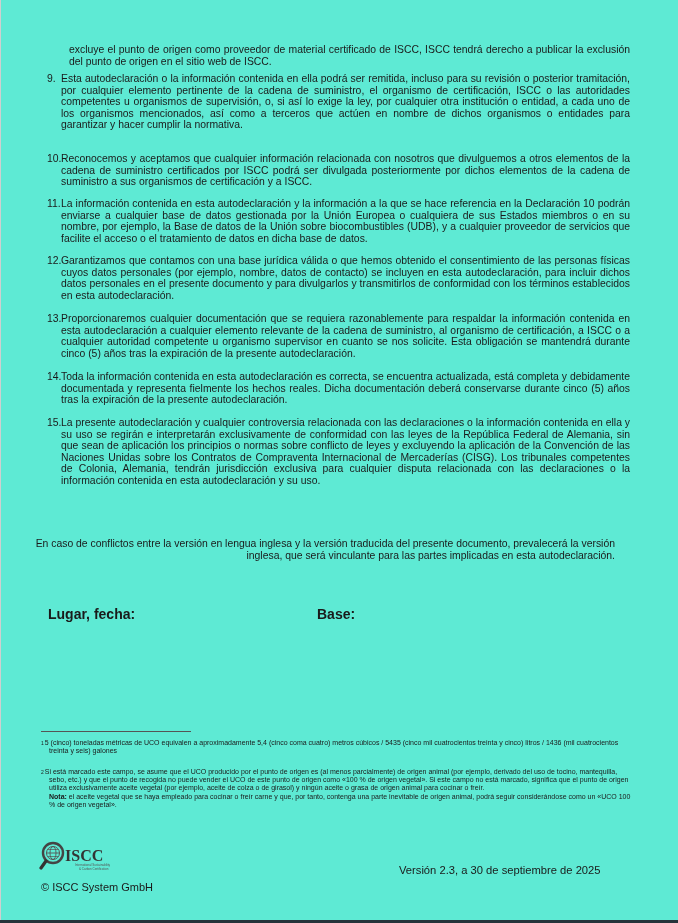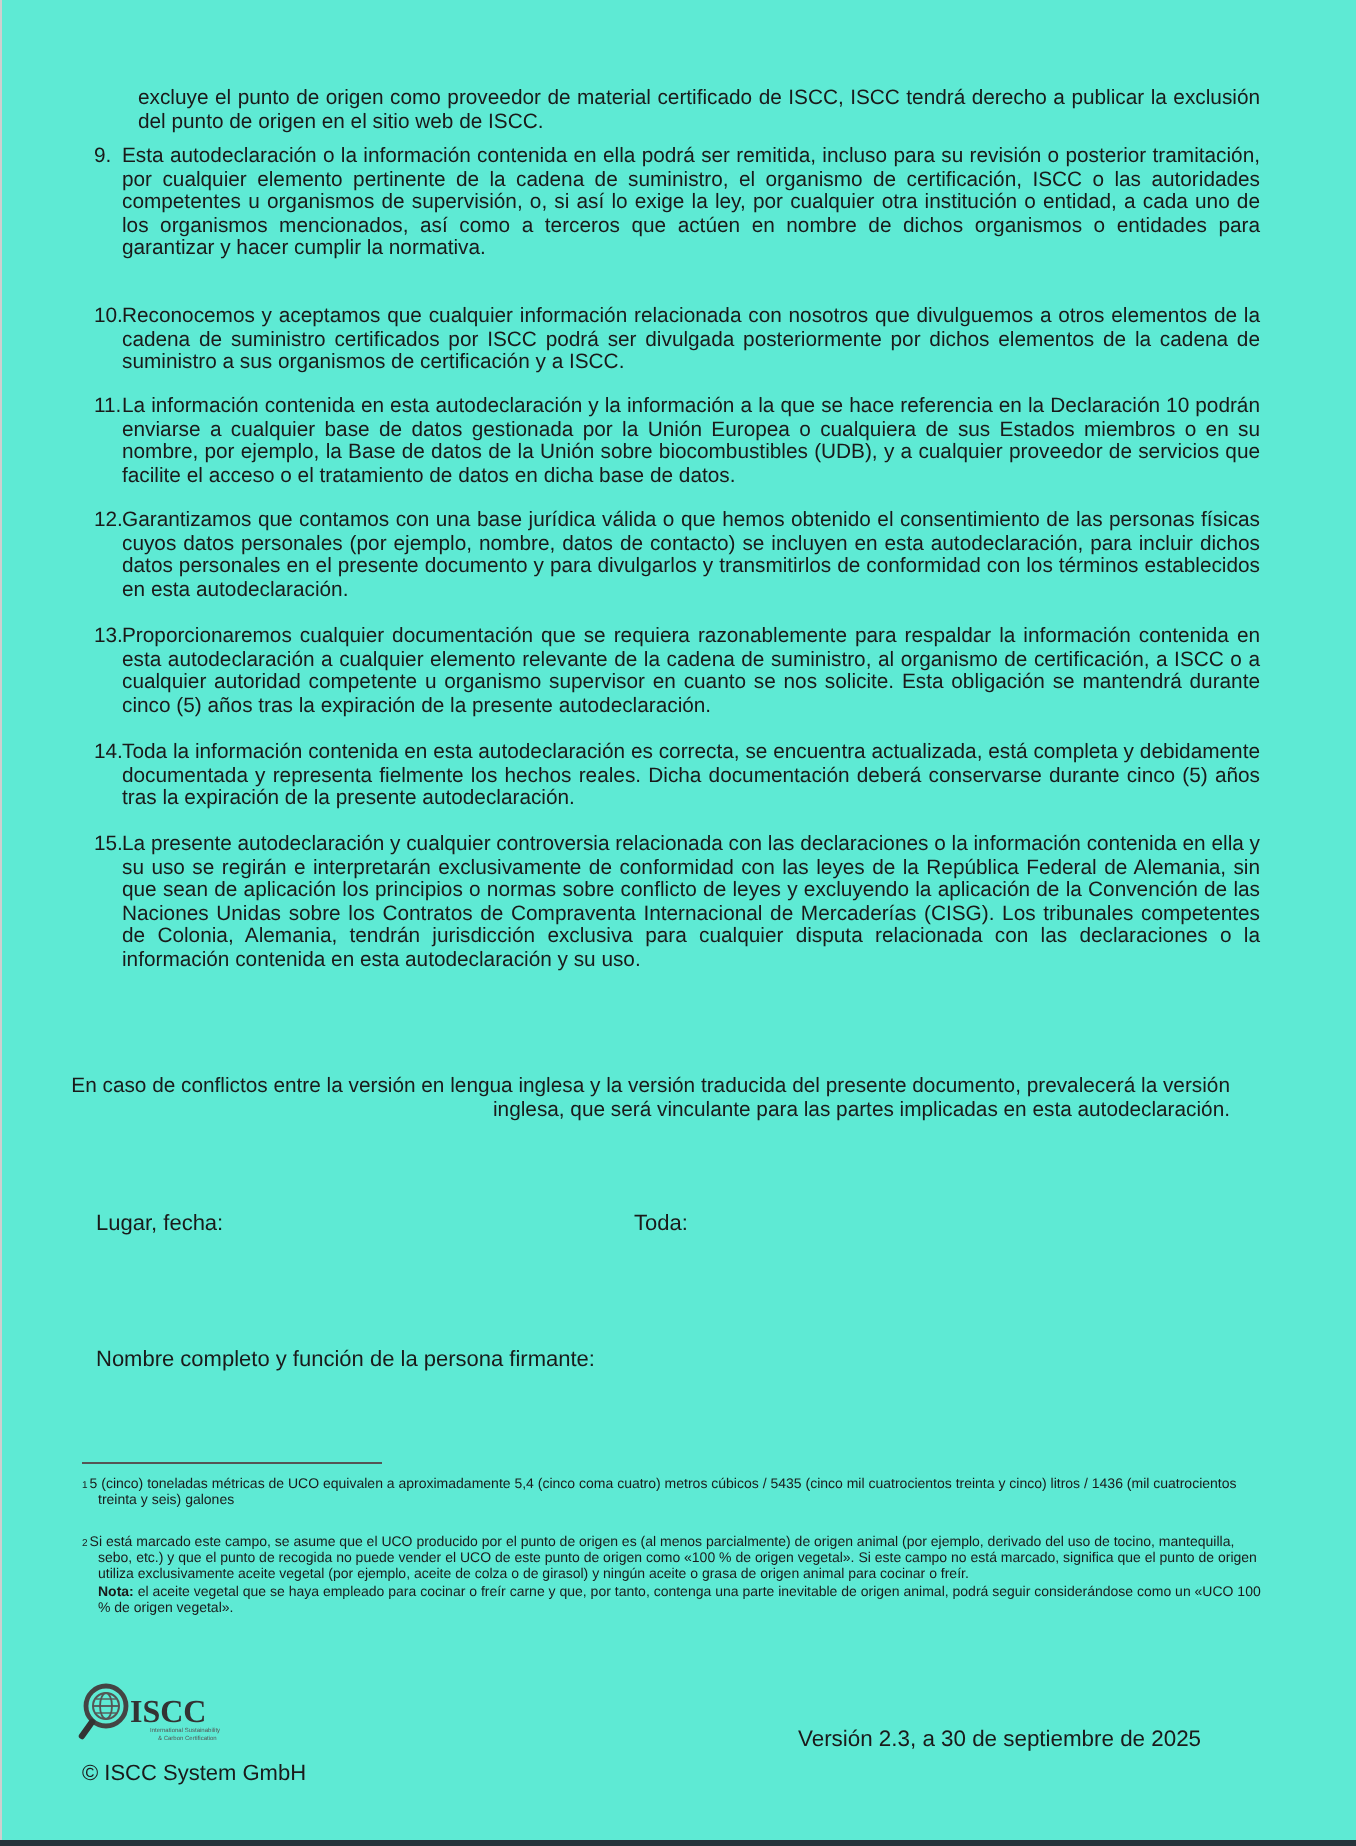--- a/index.html
+++ b/index.html
@@ -10,21 +10,21 @@
   .page {
     position: absolute; left: 0; top: 0; width: 677px; height: 920px;
     border-left: 1px solid #cfcfcf; background: #5eead4;
   }
   .bottom-bar { position: absolute; left: 0; bottom: 0; width: 678px; height: 3px; background: #26333a; }
   .para { position: absolute; font-size: 10.4px; line-height: 11.6px; text-align: justify; }
   .item { position: absolute; left: 46px; width: 583px; font-size: 10.4px; line-height: 11.6px; text-align: justify; }
   .item .num { position: absolute; left: 0; top: 0; }
   .item .txt { display: block; margin-left: 14px; }
   .cont { position: absolute; left: 68px; width: 561px; font-size: 10.4px; line-height: 11.6px; text-align: justify; }
-  .sig-label { position: absolute; font-size: 11px; font-weight: normal; }
+  .sig-label { position: absolute; font-size: 14px; font-weight: bold; }
   .small-note { position: absolute; left: 32px; top: 708px; font-size: 7.2px; }
   .fn-rule { position: absolute; left: 40px; top: 731px; width: 150px; height: 1px; background: #555; }
   .fn { position: absolute; left: 40px; width: 590px; font-size: 7px; line-height: 8.2px; }
   .fn .sup { font-size: 5px; vertical-align: baseline; margin-right: 1px; }
   .fn .ind { display: block; padding-left: 8px; text-indent: -8px; }
   .logo { position: absolute; left: 38px; top: 840px; width: 90px; height: 40px; }
   .copyright { position: absolute; left: 40px; top: 881px; font-size: 11px; }
   .version { position: absolute; left: 398px; top: 864px; font-size: 11.2px; }
 </style>
 </head>
@@ -65,23 +65,22 @@
   </div>
 
   <div class="item" style="top:417px;">
     <span class="num">15.</span>
     <span class="txt">La presente autodeclaración y cualquier controversia relacionada con las declaraciones o la información contenida en ella y su uso se regirán e interpretarán exclusivamente de conformidad con las leyes de la República Federal de Alemania, sin que sean de aplicación los principios o normas sobre conflicto de leyes y excluyendo la aplicación de la Convención de las Naciones Unidas sobre los Contratos de Compraventa Internacional de Mercaderías (CISG). Los tribunales competentes de Colonia, Alemania, tendrán jurisdicción exclusiva para cualquier disputa relacionada con las declaraciones o la información contenida en esta autodeclaración y su uso.</span>
   </div>
 
   <div class="para" style="left:16px; top:538px; width:598px; text-align:right;">En caso de conflictos entre la versión en lengua inglesa y la versión traducida del presente documento, prevalecerá la versión inglesa, que será vinculante para las partes implicadas en esta autodeclaración.</div>
 
   <div class="sig-label" style="left:47px; top:606px;">Lugar, fecha:</div>
-  <div class="sig-label" style="left:316px; top:606px;">Toda:</div>
+  <div class="sig-label" style="left:316px; top:606px;">Base:</div>
 
-  <div class="sig-label" style="left:47px; top:674px;">Nombre completo y función de la persona firmante:</div>
 
 
   <div class="fn-rule"></div>
 
   <div class="fn" style="top:739px;">
     <span class="ind"><span class="sup">1</span><span>5 (cinco) toneladas métricas de UCO equivalen a aproximadamente 5,4 (cinco coma cuatro) metros cúbicos / 5435 (cinco mil cuatrocientos treinta y cinco) litros / 1436 (mil cuatrocientos treinta y seis) galones</span></span>
   </div>
 
   <div class="fn" style="top:768px;">
     <span class="ind"><span class="sup">2</span><span>Si está marcado este campo, se asume que el UCO producido por el punto de origen es (al menos parcialmente) de origen animal (por ejemplo, derivado del uso de tocino, mantequilla, sebo, etc.) y que el punto de recogida no puede vender el UCO de este punto de origen como «100 % de origen vegetal». Si este campo no está marcado, significa que el punto de origen utiliza exclusivamente aceite vegetal (por ejemplo, aceite de colza o de girasol) y ningún aceite o grasa de origen animal para cocinar o freír.</span><br><b>Nota:</b><span> el aceite vegetal que se haya empleado para cocinar o freír carne y que, por tanto, contenga una parte inevitable de origen animal, podrá seguir considerándose como un «UCO 100 % de origen vegetal».</span></span>

